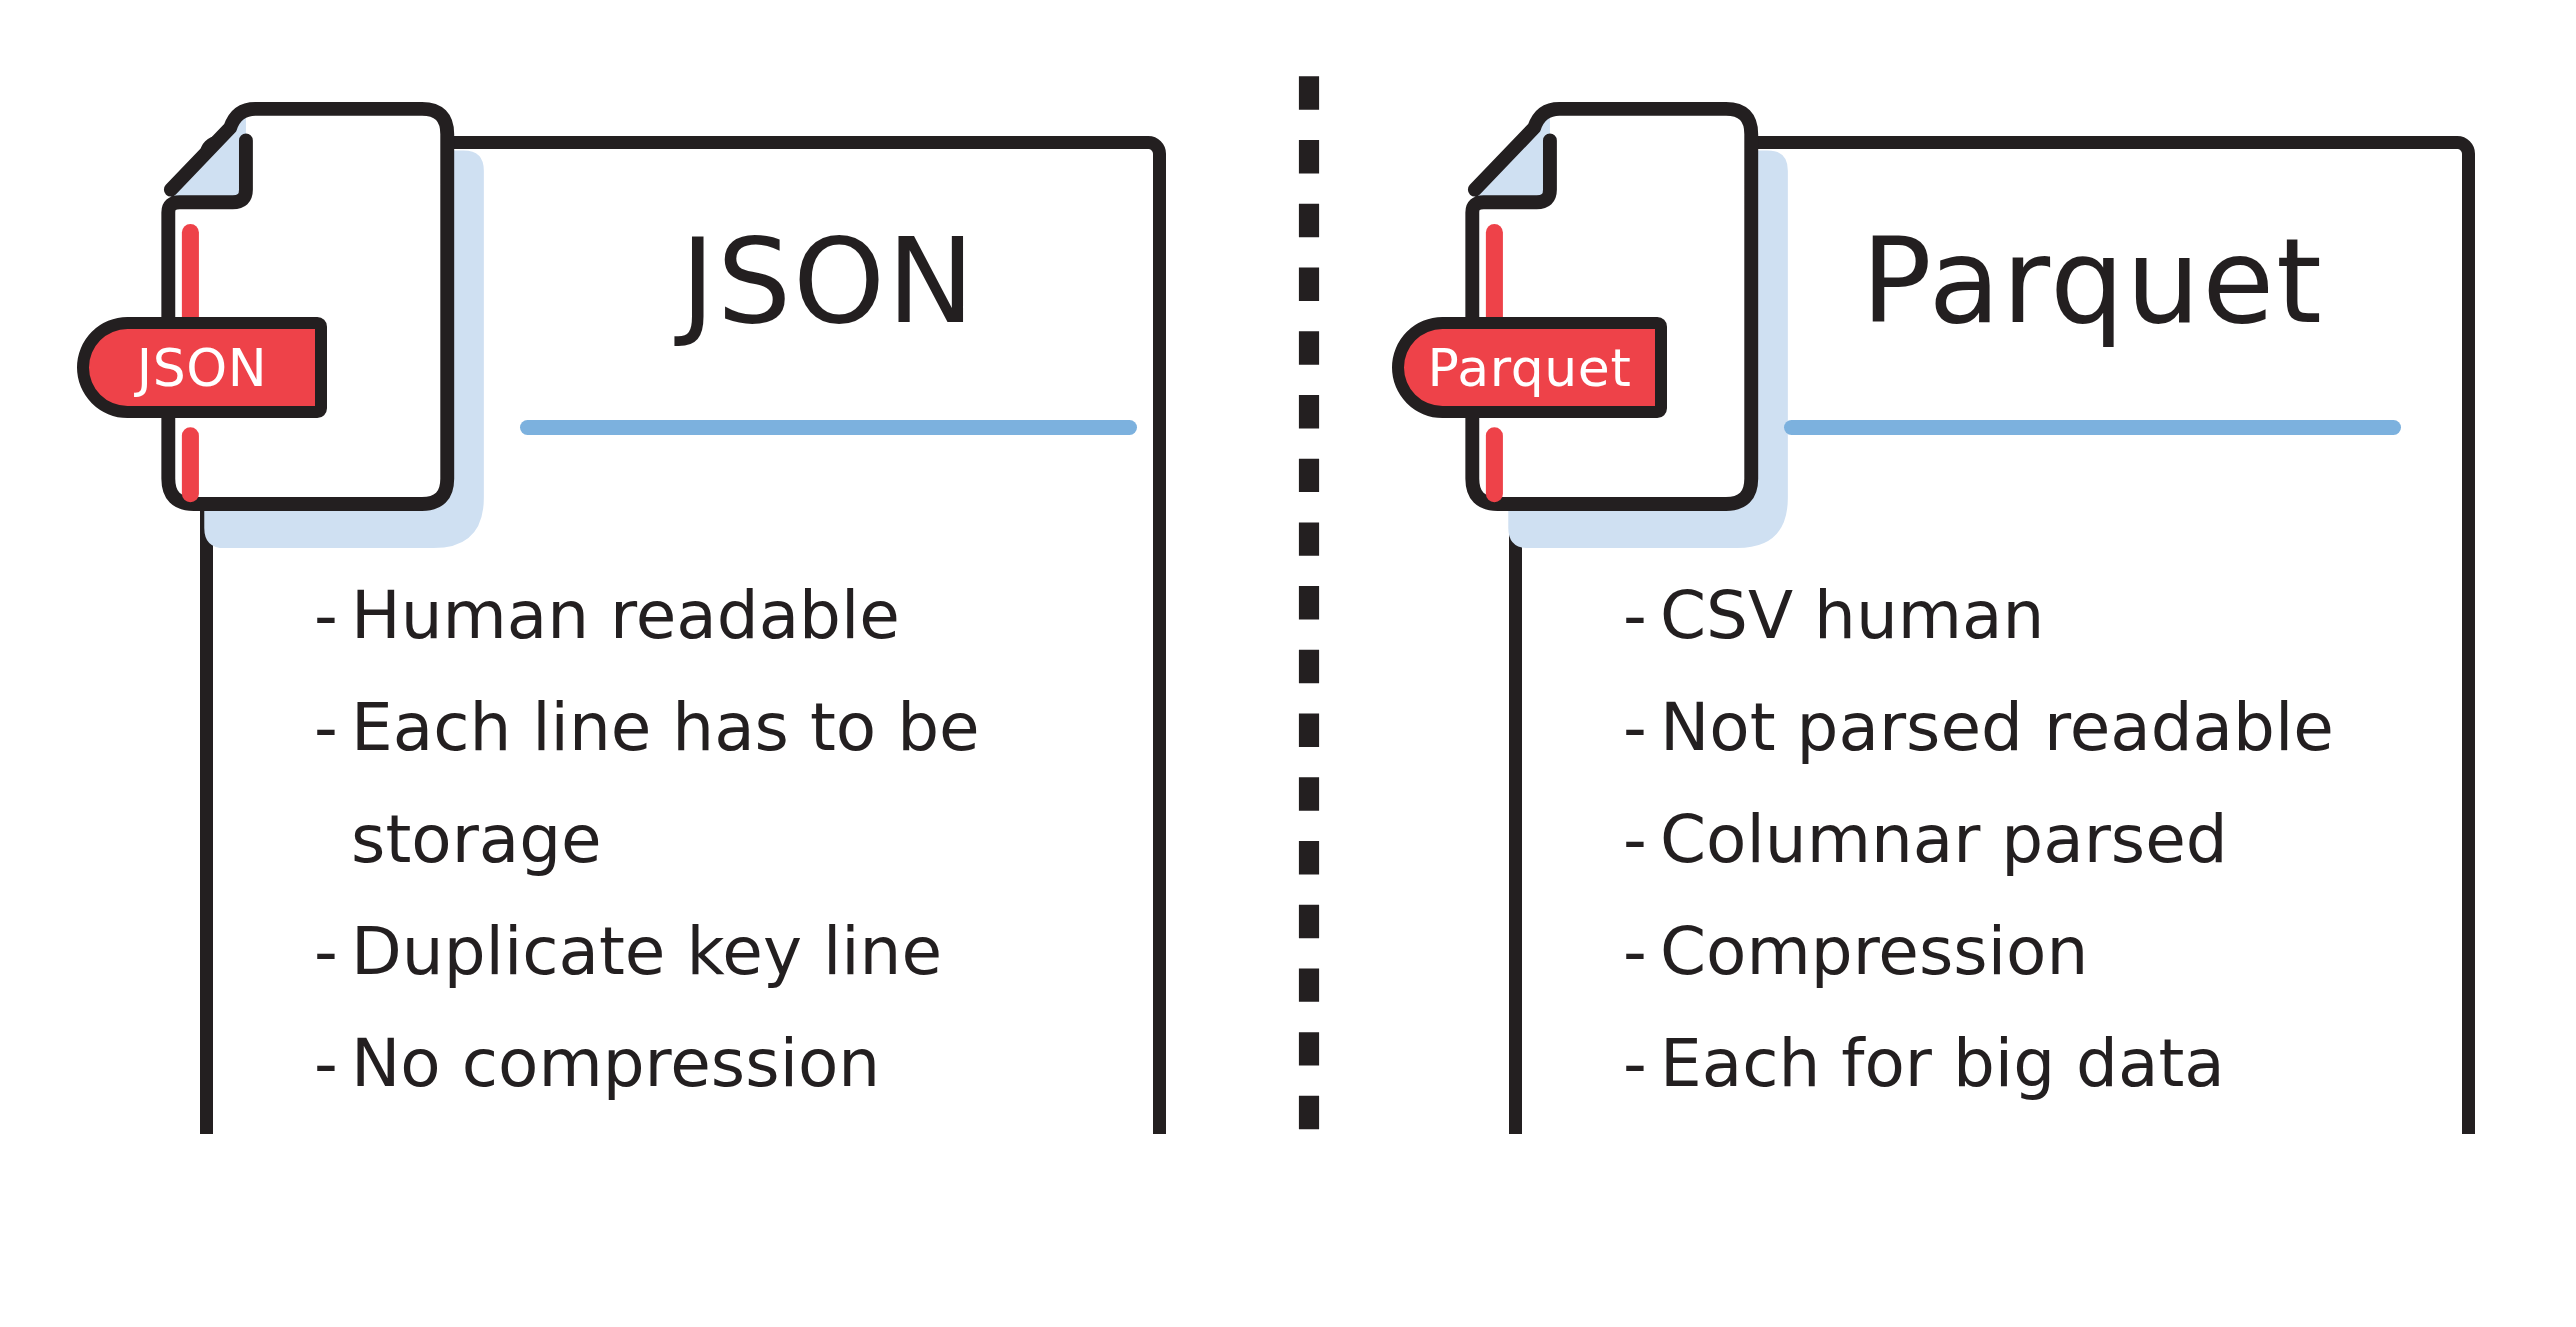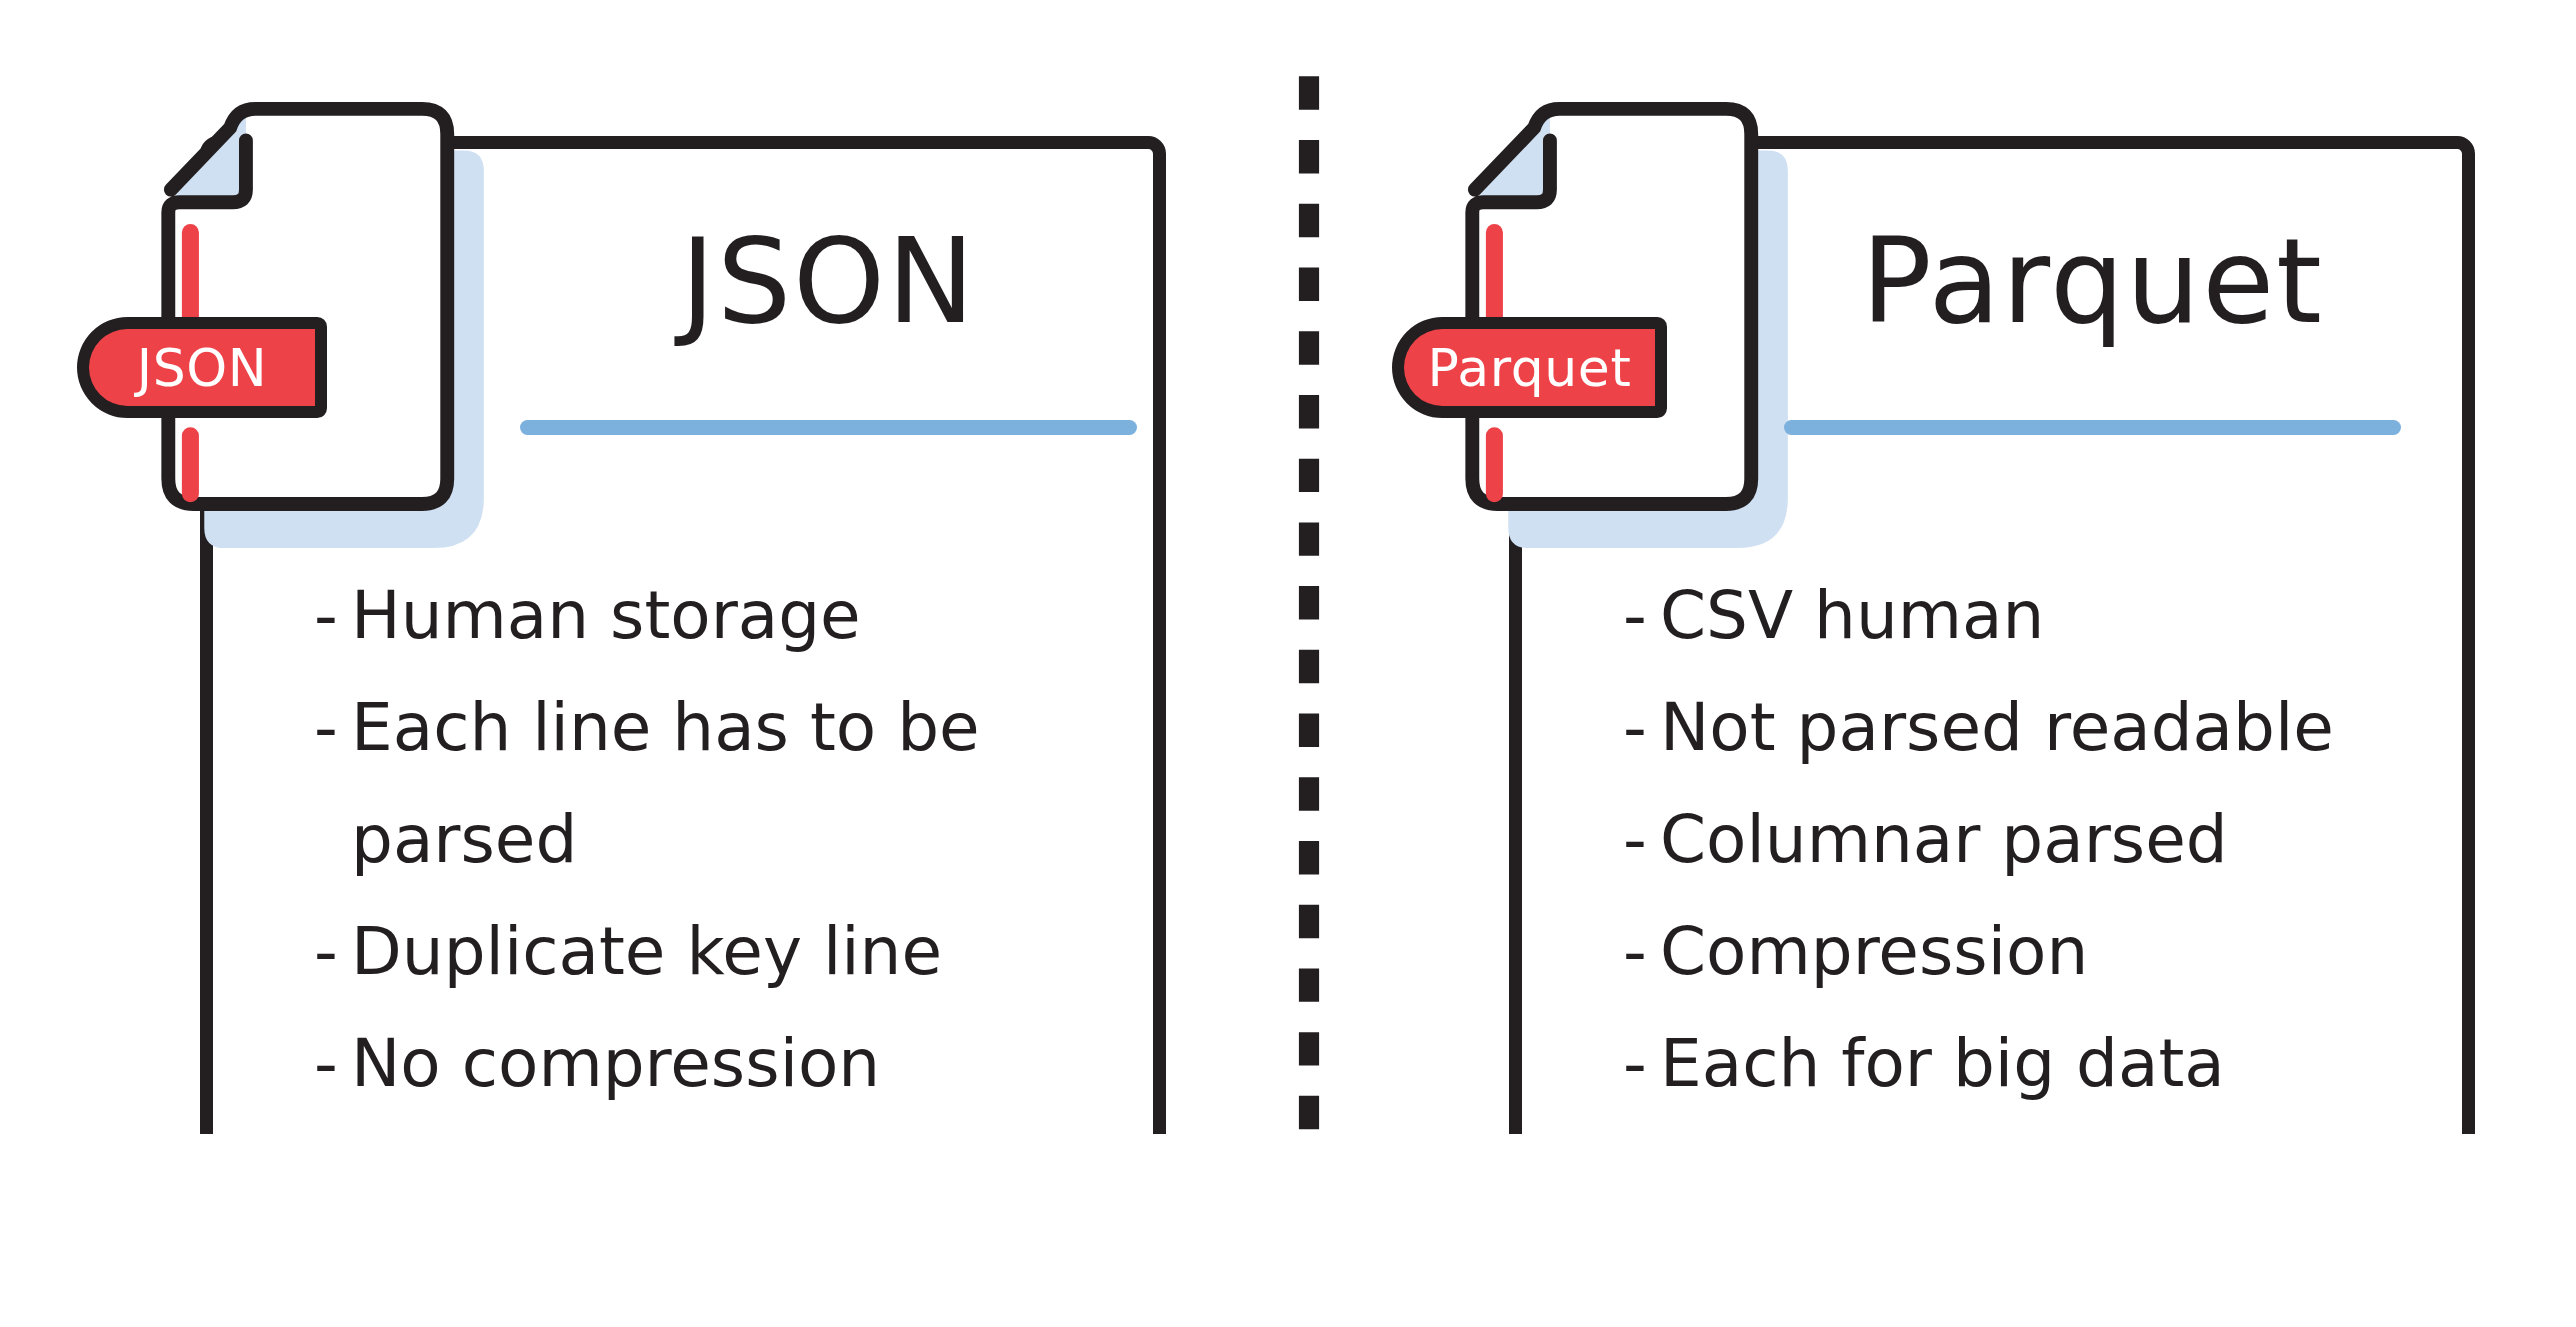--- a/index.html
+++ b/index.html
@@ -91,25 +91,25 @@
   <div class="badge left">
     <span>JSON</span>
   </div>
 
   <div class="title left">JSON</div>
   <div class="underline left"></div>
 
   <div class="bullets left">
     <div class="bullet">
       <span class="dash">-</span>
-      <span class="btext">Human storage</span>
+      <span class="btext">Human readable</span>
     </div>
     <div class="bullet">
       <span class="dash">-</span>
-      <span class="btext">Each line has to be parsed</span>
+      <span class="btext">Each line has to be storage</span>
     </div>
     <div class="bullet">
       <span class="dash">-</span>
       <span class="btext">Duplicate key line</span>
     </div>
     <div class="bullet">
       <span class="dash">-</span>
       <span class="btext">No compression</span>
     </div>
   </div>

